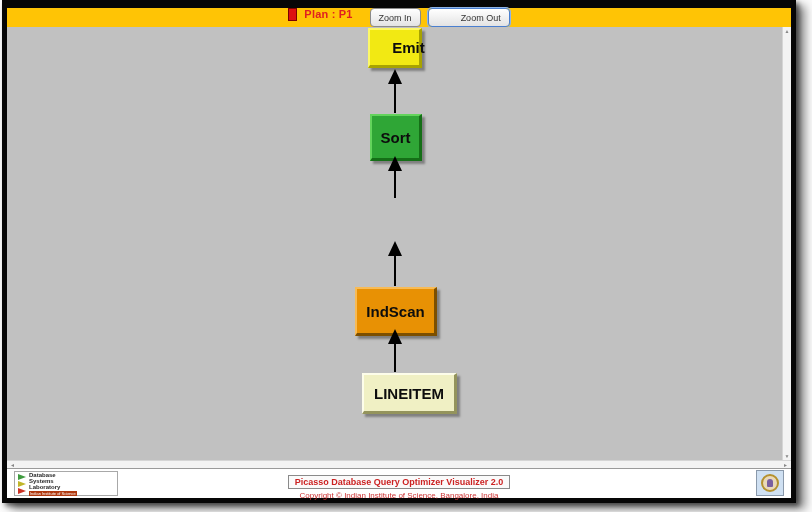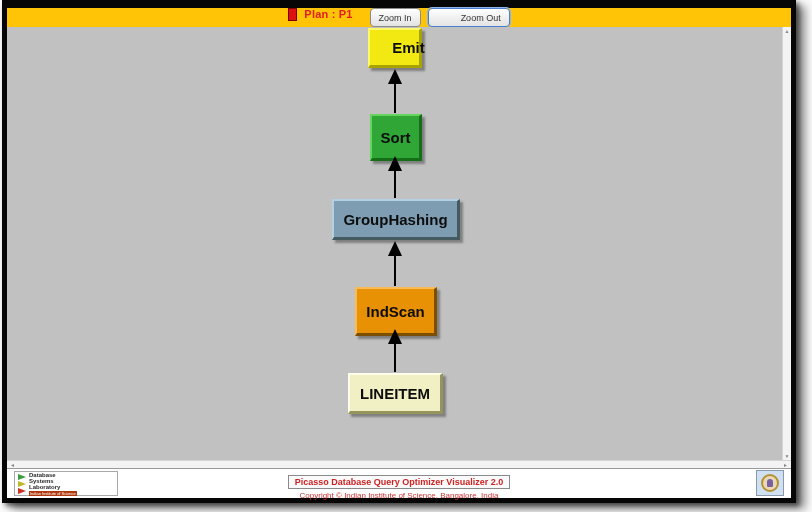--- a/index.html
+++ b/index.html
@@ -51,21 +51,21 @@
     position:absolute;box-sizing:border-box;
     display:flex;align-items:center;justify-content:center;
     border-style:solid;border-width:2px 3px 3px 2px;
     box-shadow:3px 3px 2px rgba(75,75,75,0.55);
     font-weight:bold;font-size:15px;color:#0d0d0d;cursor:default;
   }
   .n0{left:361px;top:1px;width:54px;height:40px;}
   .n1{left:363px;top:87px;width:52px;height:47px;}
   .n2{left:325px;top:172px;width:128px;height:41px;}
   .n3{left:348px;top:260px;width:82px;height:49px;}
-  .n4{left:341px;top:346px;width:95px;height:41px;}
+  .n4{left:355px;top:346px;width:95px;height:41px;}
   .arrow{position:absolute;width:16px;display:flex;flex-direction:column;align-items:center;}
   .arrow .head{width:0;height:0;border-left:7px solid transparent;border-right:7px solid transparent;border-bottom:15px solid #000;}
   .arrow .shaft{width:2px;flex:1;background:#000;}
   .a1{left:380px;top:42px;height:44px;}
   .a2{left:380px;top:129px;height:42px;}
   .a3{left:380px;top:214px;height:45px;}
   .a4{left:380px;top:302px;height:43px;}
   
   .footer{
     height:29px;background:#ffffff;border-top:1px solid #9a9a9a;
@@ -125,23 +125,20 @@
         </div>
 
         <div class="node n1" style="background: rgb(47, 166, 54); border-color: rgb(99, 212, 92) rgb(21, 111, 23) rgb(21, 111, 23) rgb(99, 212, 92);">
           <span>Sort</span>
         </div>
         <div class="arrow a2">
           <span class="head"></span>
           <span class="shaft"></span>
         </div>
 
-        <div class="node n2" style="background: rgb(126, 157, 178); border-color: rgb(179, 209, 226) rgb(69, 89, 97) rgb(69, 89, 97) rgb(179, 209, 226);">
-          <span>GroupHashing</span>
-        </div>
         <div class="arrow a3">
           <span class="head"></span>
           <span class="shaft"></span>
         </div>
 
         <div class="node n3" style="background: rgb(232, 145, 4); border-color: rgb(248, 187, 85) rgb(124, 79, 0) rgb(124, 79, 0) rgb(248, 187, 85);">
           <span>IndScan</span>
         </div>
         <div class="arrow a4">
           <span class="head"></span>

